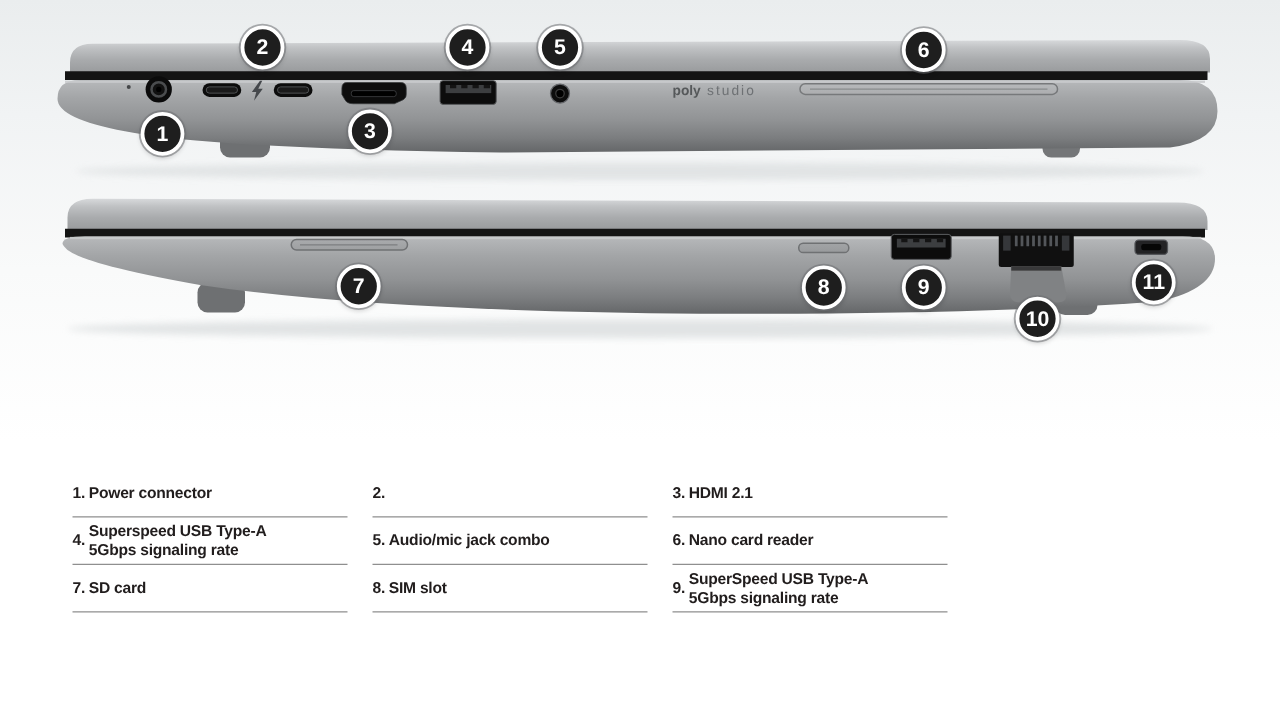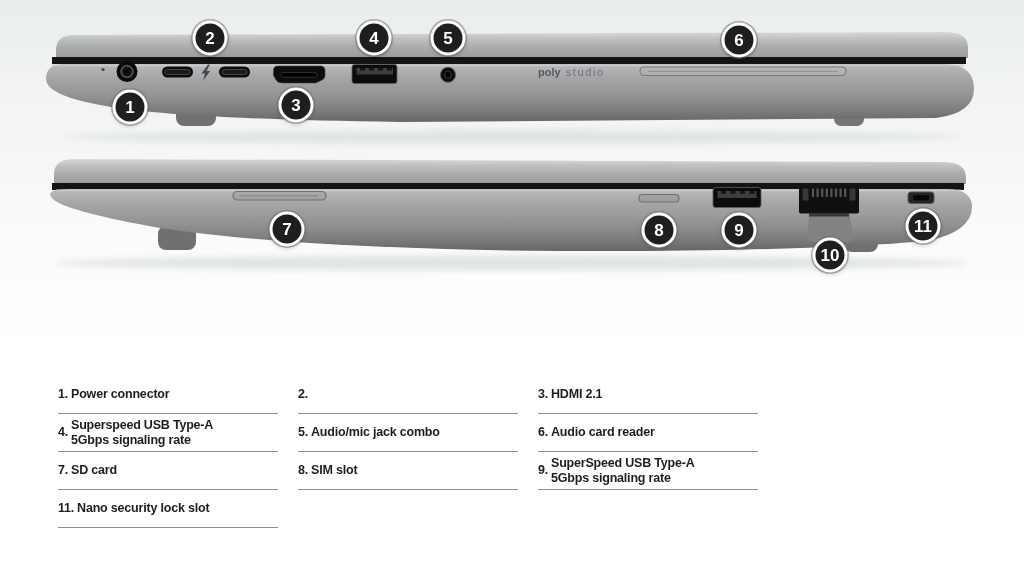--- a/index.html
+++ b/index.html
@@ -204,34 +204,30 @@
         <span class="num">4.</span>
         <span class="label">Superspeed USB Type-A
 5Gbps signaling rate</span>
       </div>
     <div class="legend-item">
         <span class="num">5.</span>
         <span class="label">Audio/mic jack combo</span>
       </div>
     <div class="legend-item">
         <span class="num">6.</span>
-        <span class="label">Audio card reader</span>
+        <span class="label">Nano card reader</span>
       </div>
     <div class="legend-item">
         <span class="num">7.</span>
         <span class="label">SD card</span>
       </div>
     <div class="legend-item">
         <span class="num">8.</span>
         <span class="label">SIM slot</span>
       </div>
     <div class="legend-item">
         <span class="num">9.</span>
         <span class="label">SuperSpeed USB Type-A
 5Gbps signaling rate</span>
       </div>
-    <div class="legend-item">
-        <span class="num">11.</span>
-        <span class="label">Nano security lock slot</span>
-      </div>
   </div>
 
 </div>
 
 </body></html>

